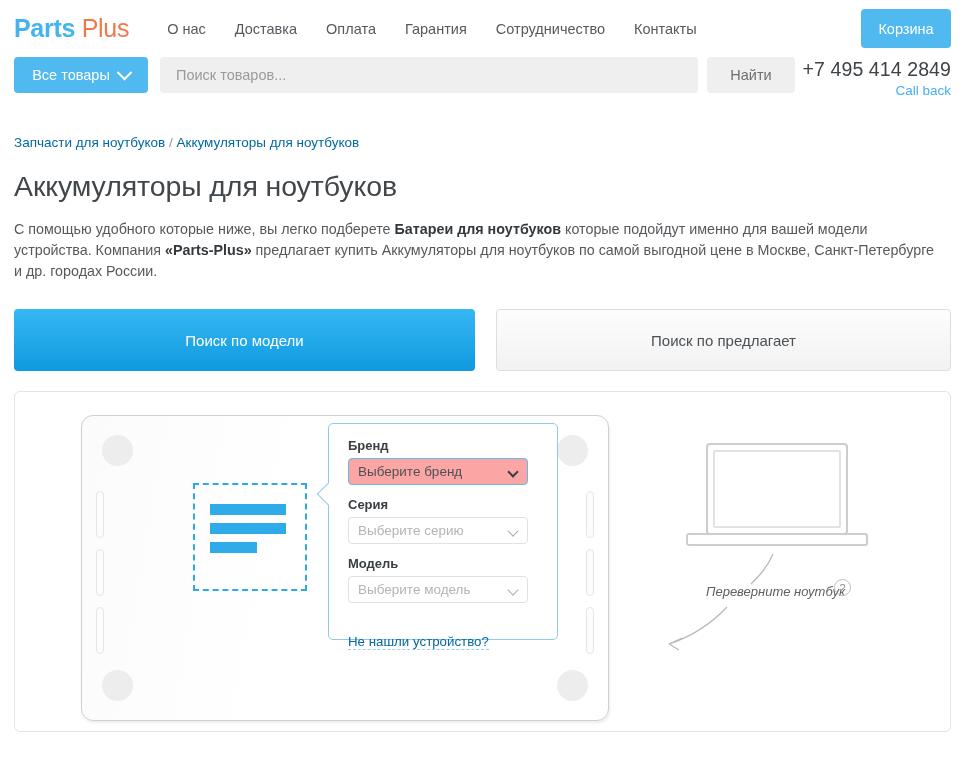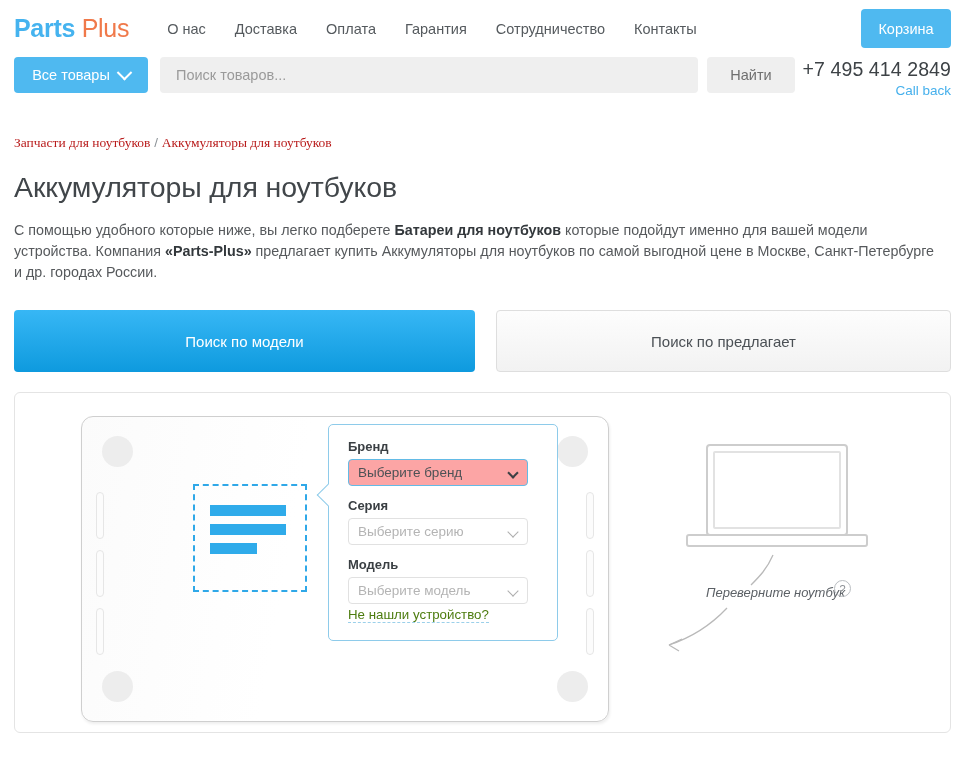--- a/index.html
+++ b/index.html
@@ -114,21 +114,21 @@
     cursor: pointer;
   }
 
   
   .content { padding: 0 14px; }
   .crumbs {
     font-size: 13.5px;
     color: #9aa0a6;
     margin-top: 23px;
   }
-  .crumbs a { color: #b91c1c; text-decoration: none; cursor: pointer; font-family: Liberation Serif, serif; }
+  .crumbs a { color: #0369a1; text-decoration: none; cursor: pointer; }
   .crumbs .sep { color: #8d9398; }
 
   h1.page-title {
     font-size: 28.5px;
     font-weight: normal;
     color: #41464a;
     margin-top: 20px;
     letter-spacing: -0.1px;
   }
   .lead {
@@ -278,23 +278,23 @@
   .sel .cv {
     position: absolute; right: 10px; top: 9px;
     width: 8px; height: 8px;
     border-right: 2px solid #3c4045;
     border-bottom: 2px solid #3c4045;
     transform: rotate(45deg);
   }
   .sel.off .cv { border-color: #aeaeae; border-width: 1.6px; }
   .nofind {
     display: inline-block;
-    margin-top: 3px;
+    margin-top: 31px;
     font-size: 13.3px;
-    color: #4d7c0f;
+    color: #0369a1;
     border-bottom: 1px dashed #9bd0ea;
     cursor: pointer;
   }
 
   
   .illus { position: absolute; left: 640px; top: 40px; width: 280px; height: 260px; }
   .tip-text {
     position: absolute;
     left: 51px; top: 152px;
     font-size: 13px;

